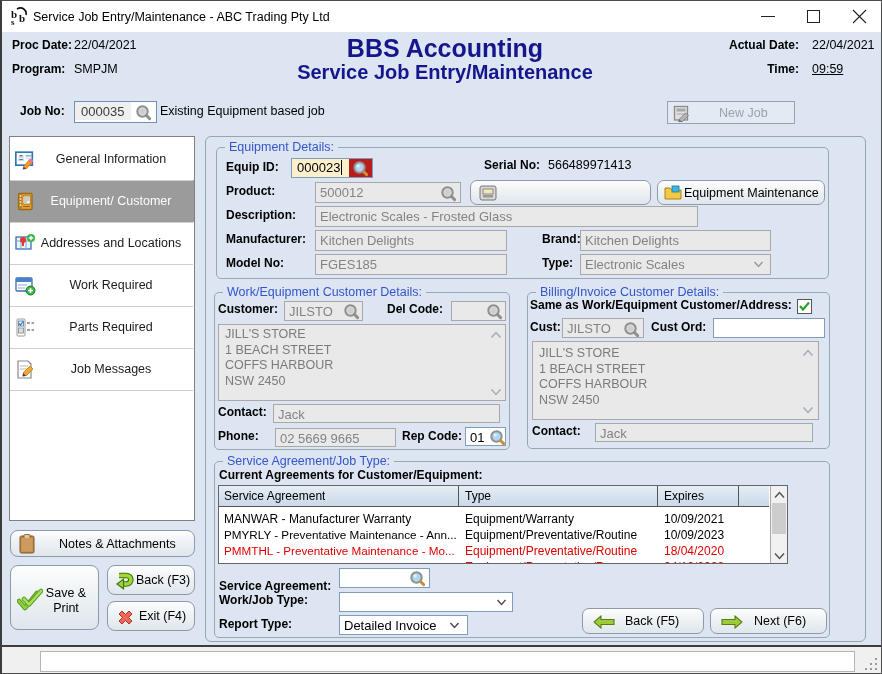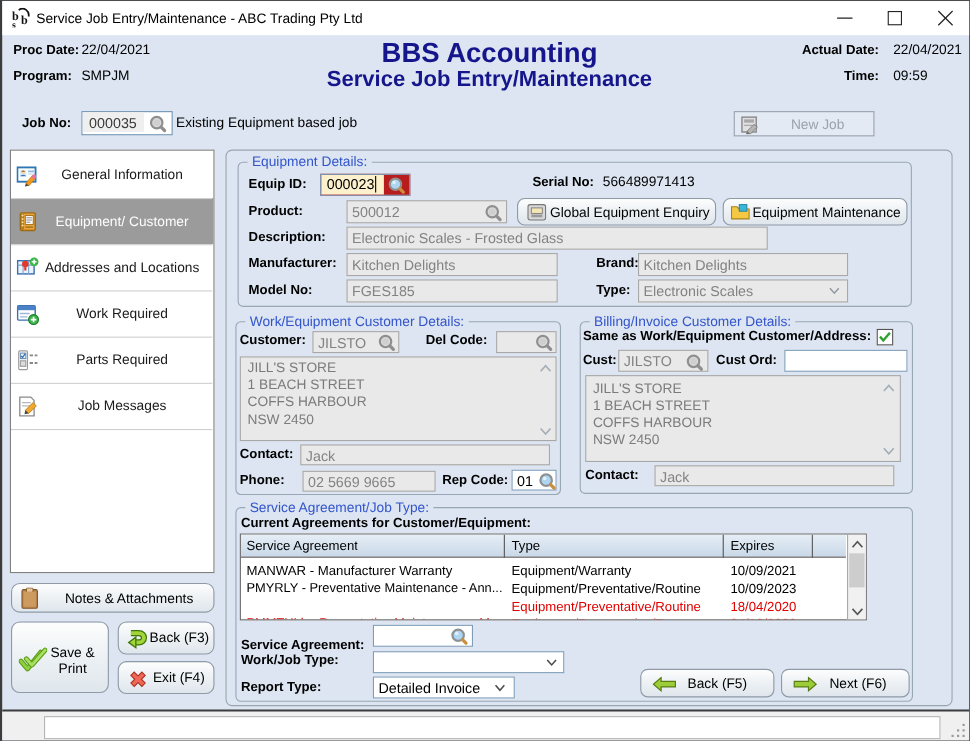--- a/index.html
+++ b/index.html
@@ -47,21 +47,21 @@
 
 <div class="lbl" style="left:10px;top:39px;">Proc Date:</div>
 <div class="val" style="left:72px;top:39px;">22/04/2021</div>
 <div class="lbl" style="left:10px;top:63px;">Program:</div>
 <div class="val" style="left:72px;top:63px;">SMPJM</div>
 <div class="abs" style="left:143px;top:33px;width:600px;text-align:center;font-size:25px;font-weight:bold;color:#15158c;">BBS Accounting</div>
 <div class="abs" style="left:143px;top:60px;width:600px;text-align:center;font-size:20px;font-weight:bold;color:#15158c;">Service Job Entry/Maintenance</div>
 <div class="lbl" style="left:697px;top:39px;width:100px;text-align:right;">Actual Date:</div>
 <div class="val" style="left:810px;top:39px;">22/04/2021</div>
 <div class="lbl" style="left:697px;top:63px;width:100px;text-align:right;">Time:</div>
-<div class="val" style="left:810px;top:63px;">09:59</div>
+<div class="val" style="left:810px;top:63px;text-decoration:underline;">09:59</div>
 
 <div class="lbl" style="left:18px;top:105px;">Job No:</div>
 <div class="txt" style="left:72px;top:100px;width:83px;height:22px;background:#fff;color:#3c3c3c;border-color:#6d92b4;padding:1px 0 0 0;"><div style="position:absolute;left:0;top:0;width:56px;height:18px;background:#efefef;"></div><span style="position:relative;padding-left:6px;line-height:18px;">000035</span></div>
 <svg class="mag" style="left:133px;top:103px;" viewBox="0 0 17 17">
     <circle cx="7.5" cy="7.5" r="5.2" fill="#dadada" stroke="#8f8f8f" stroke-width="2"></circle>
     <circle cx="7.5" cy="7.5" r="3" fill="#cfcfcf"></circle>
     <line x1="11.5" y1="11.5" x2="14.6" y2="14.6" stroke="#8f8f8f" stroke-width="3" stroke-linecap="round"></line>
   </svg>
 <div class="val" style="left:158px;top:105px;">Existing Equipment based job</div>
 
@@ -216,21 +216,20 @@
     <circle cx="7.5" cy="7.5" r="3" fill="#cfcfcf"></circle>
     <line x1="11.5" y1="11.5" x2="14.6" y2="14.6" stroke="#8f8f8f" stroke-width="3" stroke-linecap="round"></line>
   </svg>
 
 <div class="btn" style="left:468px;top:179px;width:181px;height:25px;border-radius:7px;">
   <svg width="18" height="16" viewBox="0 0 18 16" style="position:absolute;left:8px;top:4px;">
     <rect x="1" y="1" width="16" height="14" rx="2" fill="#d8d8d8" stroke="#777"></rect>
     <rect x="4" y="4" width="10" height="5" fill="#f5e6b8" stroke="#777" stroke-width="0.8"></rect>
     <rect x="4" y="10" width="10" height="2.5" fill="#9a9a9a"></rect>
   </svg>
-  <span style="padding-left:29px;">Global Equipment Enquiry</span>
 </div>
 <div class="btn" style="left:655px;top:179px;width:168px;height:25px;border-radius:7px;">
   <svg width="18" height="16" viewBox="0 0 18 16" style="position:absolute;left:6px;top:4px;">
     <path d="M1 3 L6 3 L8 5 L17 5 L17 14 L1 14 Z" fill="#f5c842" stroke="#a8821a" stroke-width="1"></path>
     <rect x="8" y="1" width="7" height="6" fill="#3ab6d8" stroke="#1d7c9c" stroke-width="0.8"></rect>
   </svg>
   <span style="padding-left:26px;">Equipment Maintenance</span>
 </div>
 
 <div class="lbl" style="left:224px;top:209px;">Description:</div>
@@ -324,20 +323,21 @@
   <div class="cell" style="left:445px;top:3px;">Expires</div>
   <div class="abs" style="left:239px;top:0;width:1px;height:21px;background:#555;"></div>
   <div class="abs" style="left:438px;top:0;width:1px;height:21px;background:#555;"></div>
   <div class="abs" style="left:519px;top:0;width:1px;height:21px;background:#555;"></div>
   <div class="cell" style="left:5px;top:26px;width:232px;">MANWAR - Manufacturer Warranty</div>
   <div class="cell" style="left:246px;top:26px;">Equipment/Warranty</div>
   <div class="cell" style="left:445px;top:26px;">10/09/2021</div>
   <div class="cell" style="left:5px;top:42px;width:233px;font-size:11.7px;">PMYRLY - Preventative Maintenance - Ann...</div>
   <div class="cell" style="left:246px;top:42px;">Equipment/Preventative/Routine</div>
   <div class="cell" style="left:445px;top:42px;">10/09/2023</div>
+  <div class="cell" style="left:5px;top:58px;width:233px;color:#e00000;font-size:11.7px;">PMMTHL - Preventative Maintenance - Mo...</div>
   <div class="cell" style="left:246px;top:58px;color:#e00000;">Equipment/Preventative/Routine</div>
   <div class="cell" style="left:445px;top:58px;color:#e00000;">18/04/2020</div>
   <div class="cell" style="left:5px;top:74px;width:233px;color:#e00000;font-size:11.7px;">PMMTHLb - Preventative Maintenance - M...</div>
   <div class="cell" style="left:246px;top:74px;color:#e00000;">Equipment/Preventative/Rou</div>
   <div class="cell" style="left:445px;top:74px;color:#e00000;">04/12/2020</div>
 
   <div class="abs" style="left:551px;top:0;width:18px;height:79px;background:#f1f1f1;border-left:1px solid #a8a8a8;"></div>
   <svg class="abs" style="left:555px;top:5px;" width="11" height="8" viewBox="0 0 11 8">
       <path d="M1 6.5 L5.5 1.5 L10 6.5" fill="none" stroke="#555" stroke-width="1.5"></path>
     </svg>

